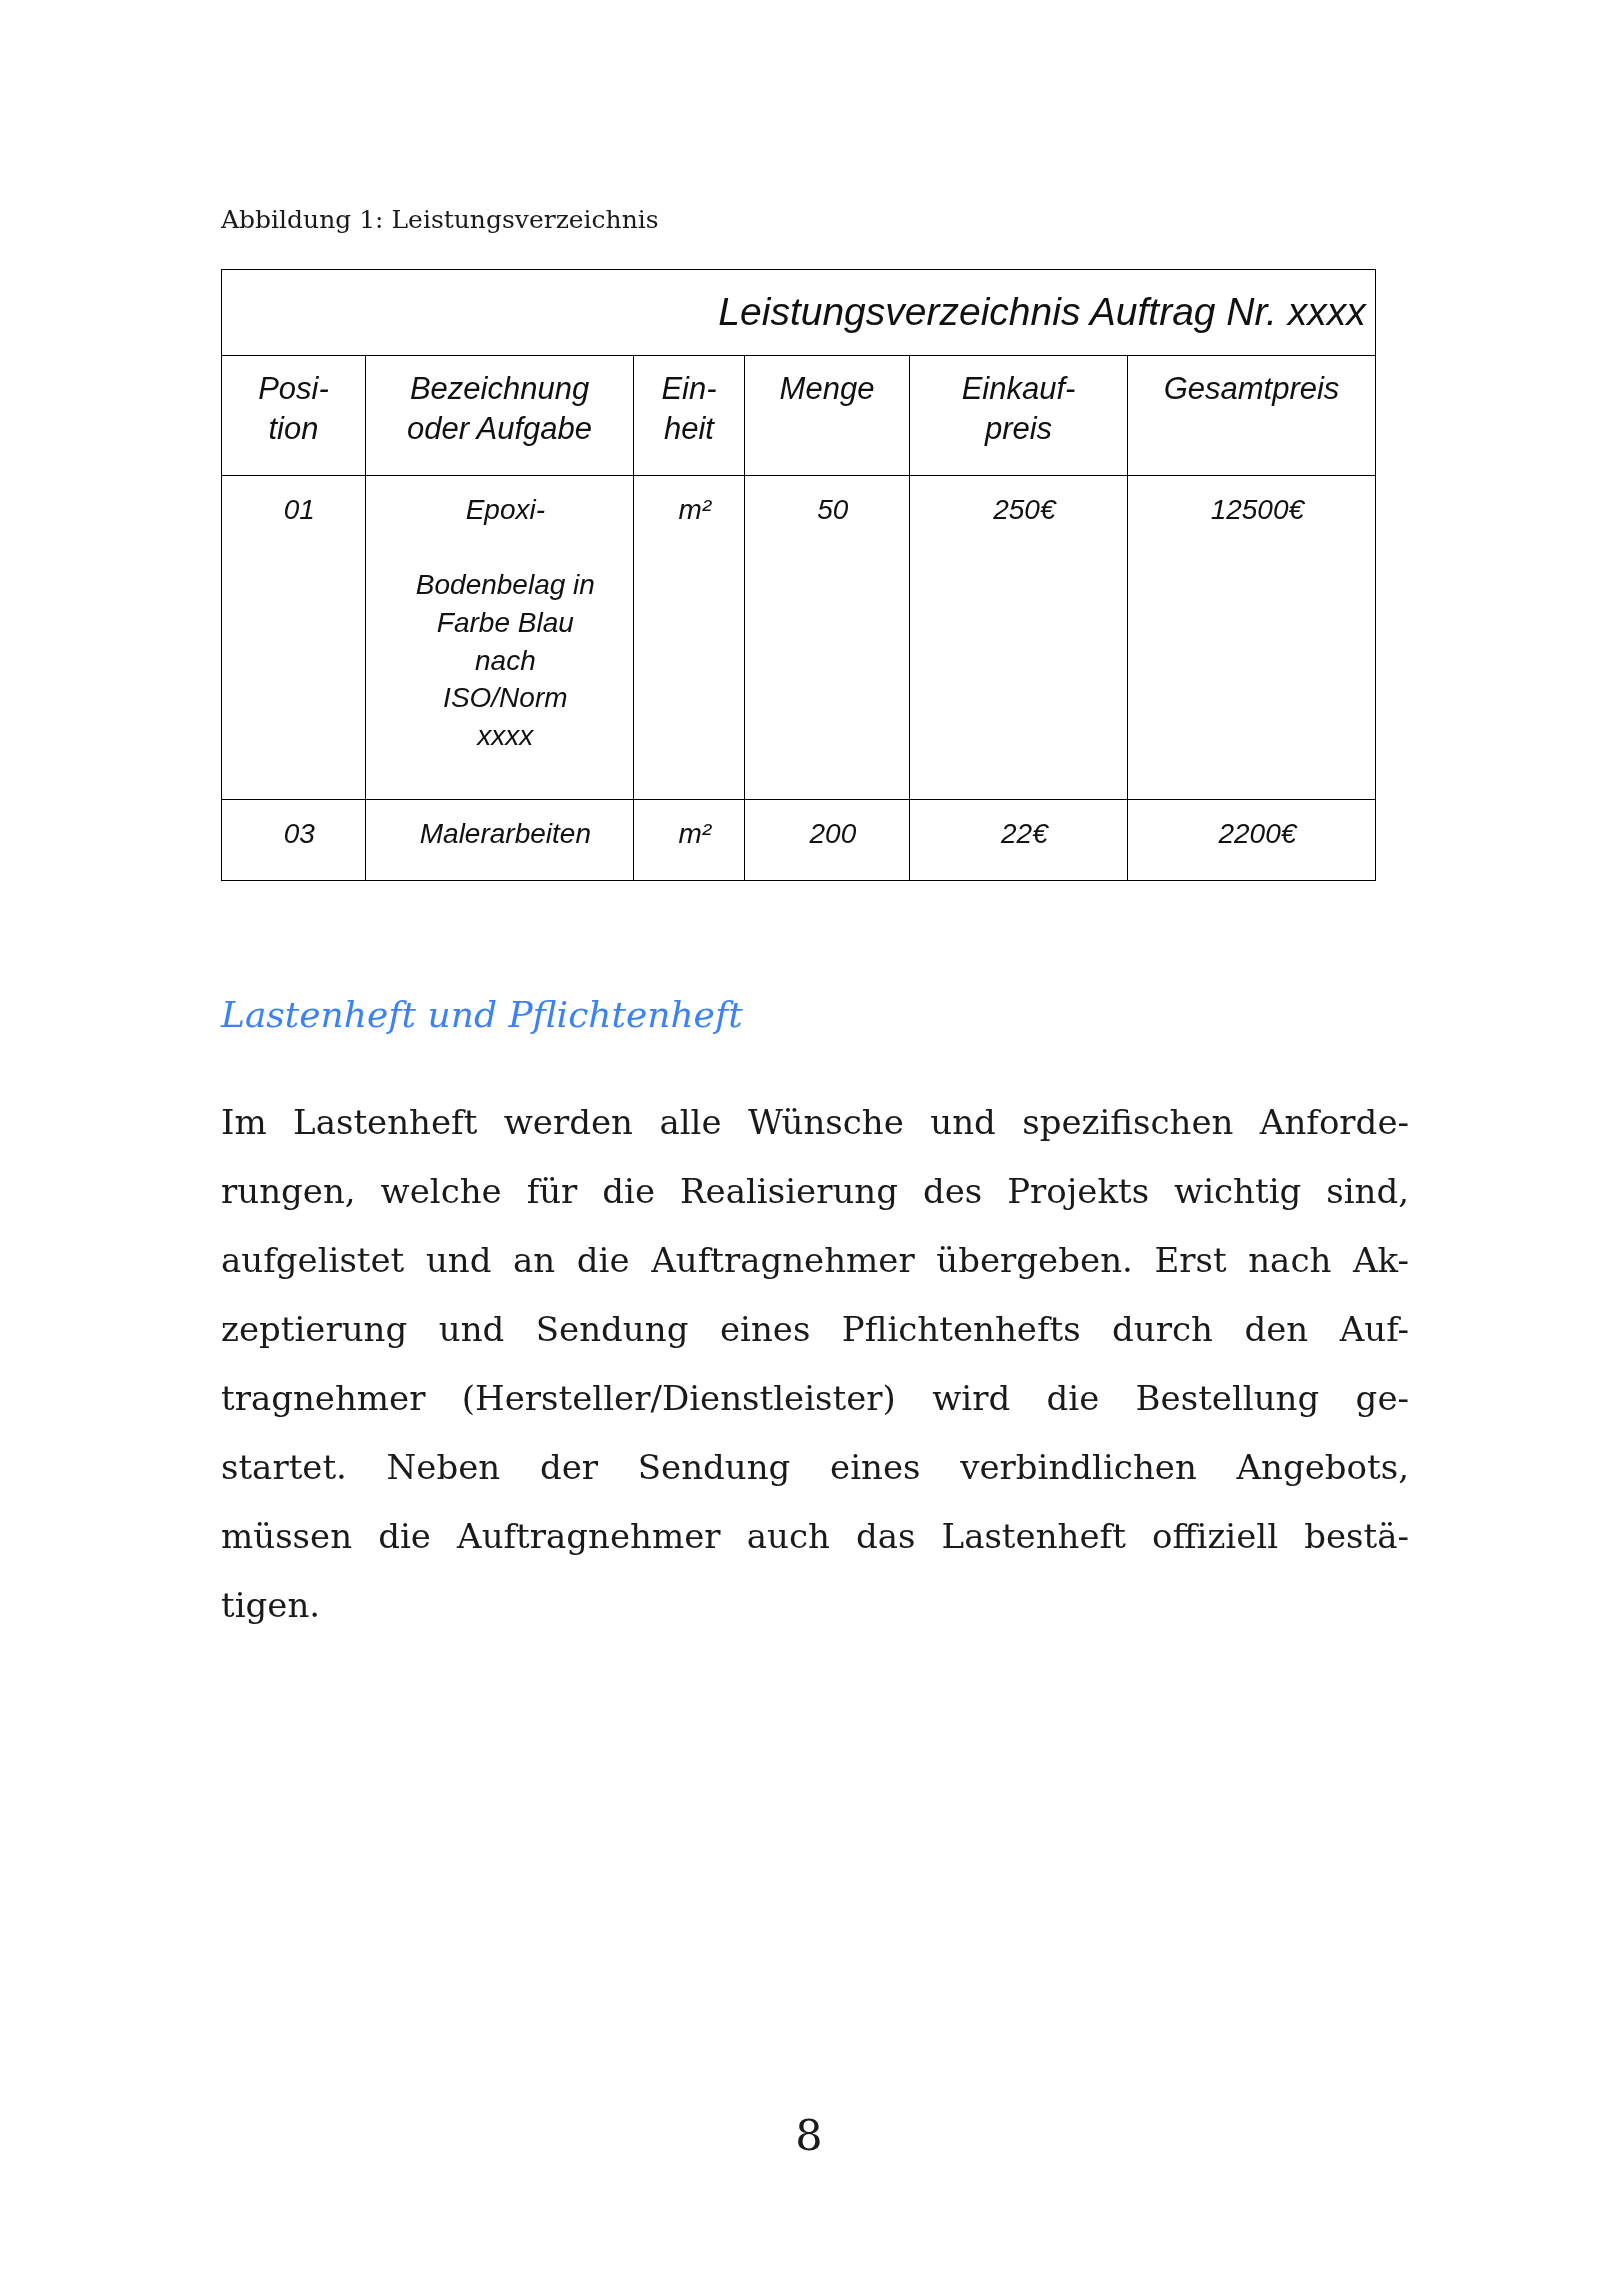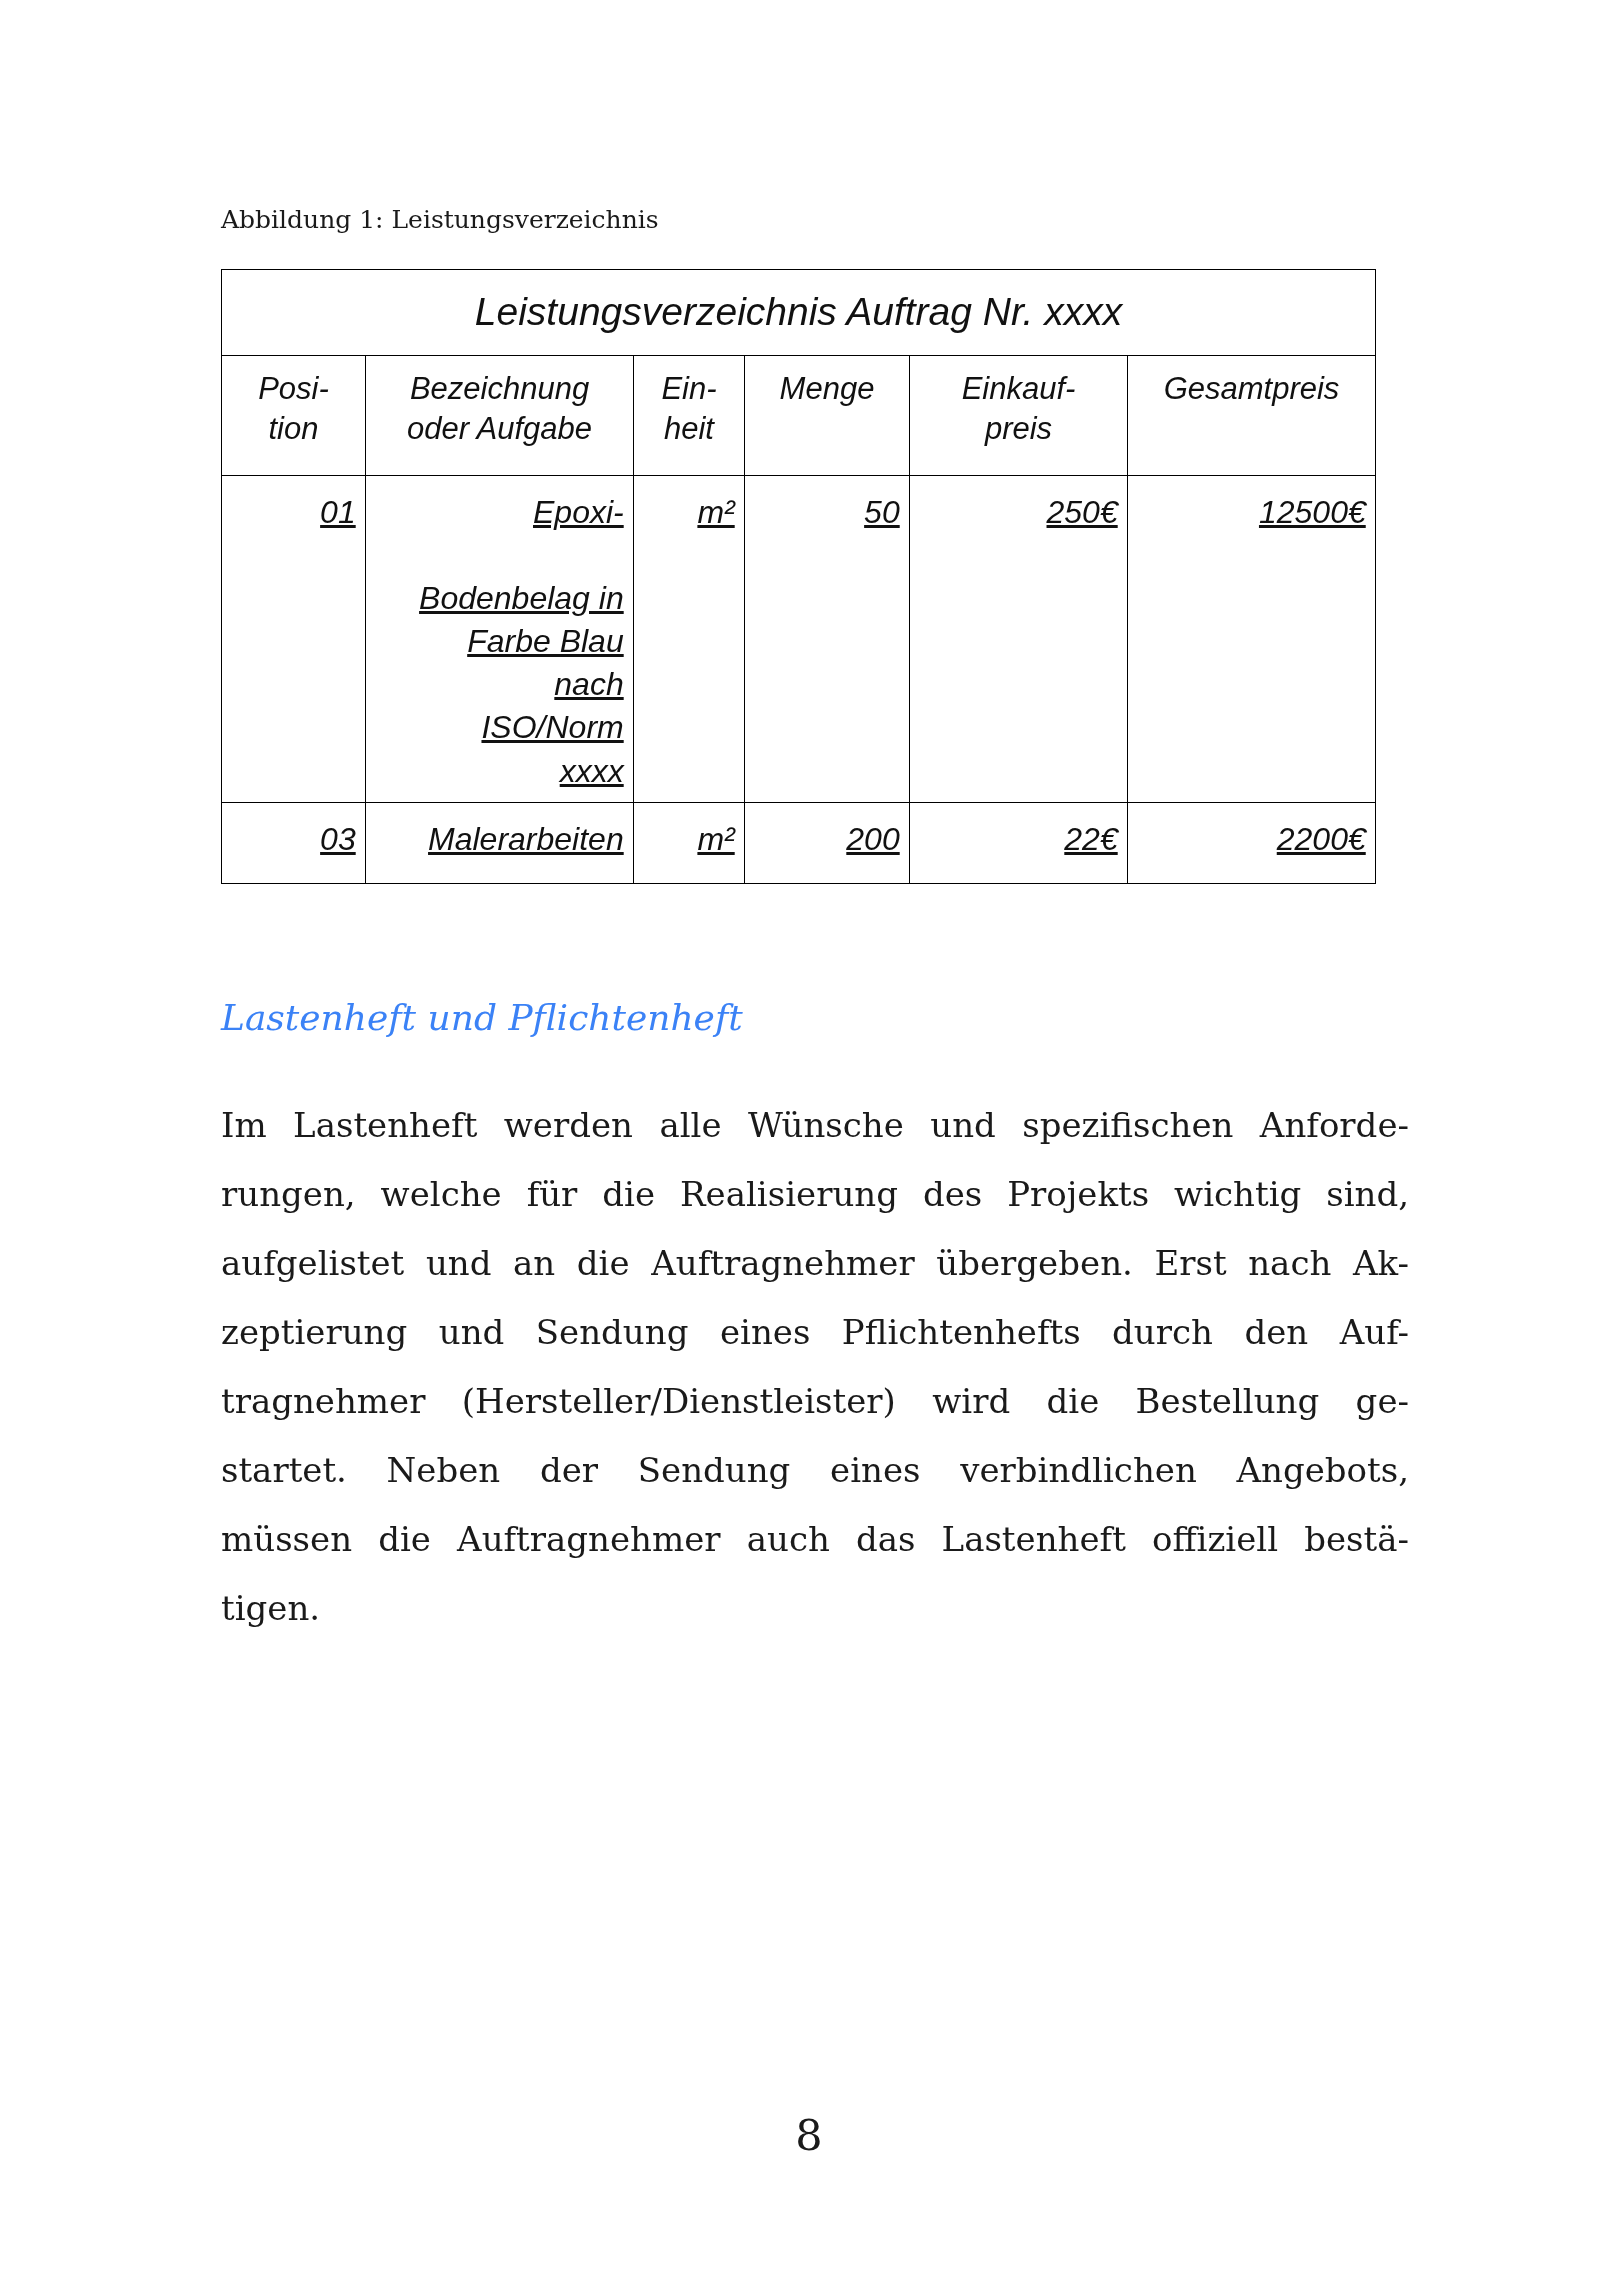--- a/index.html
+++ b/index.html
@@ -38,44 +38,43 @@
   table.lv-table col.c3 { width: 165px; }
   table.lv-table col.c4 { width: 218px; }
   table.lv-table col.c5 { width: 248px; }
   table.lv-table td, table.lv-table th {
     border: 1.4px solid #000000;
     box-sizing: border-box;
     overflow: hidden;
   }
   td.title-cell {
     height: 86px;
-    text-align: center;
+    text-align: right;
     vertical-align: middle;
     font-size: 39px;
     font-weight: normal;
     padding: 4.6px 9.3px;
   }
   tr.header-row th {
     height: 120px;
     vertical-align: top;
     text-align: center;
     font-weight: normal;
     font-size: 31px;
     line-height: 1.3;
     padding: 13px 4.6px 4.6px 4.6px;
     white-space: pre-line;
   }
   tr.body-row td {
     vertical-align: top;
-    text-align: right;
-    font-size: 32px;
+    text-align: center;
+    font-size: 28px;
     line-height: 1.35;
     padding: 15px 9.3px 9.3px 21px;
     white-space: pre-line;
-    text-decoration: underline;
   }
   tr.row-1 td { height: 324px; }
   tr.row-2 td { height: 167px; }
   tr.row-3 td { height: 81px; }
   td.stueck { color: #44546a; }
   .section-heading {
     margin-top: 113px;
     font-size: 36px;
     font-style: italic;
     color: #3b82f6;

